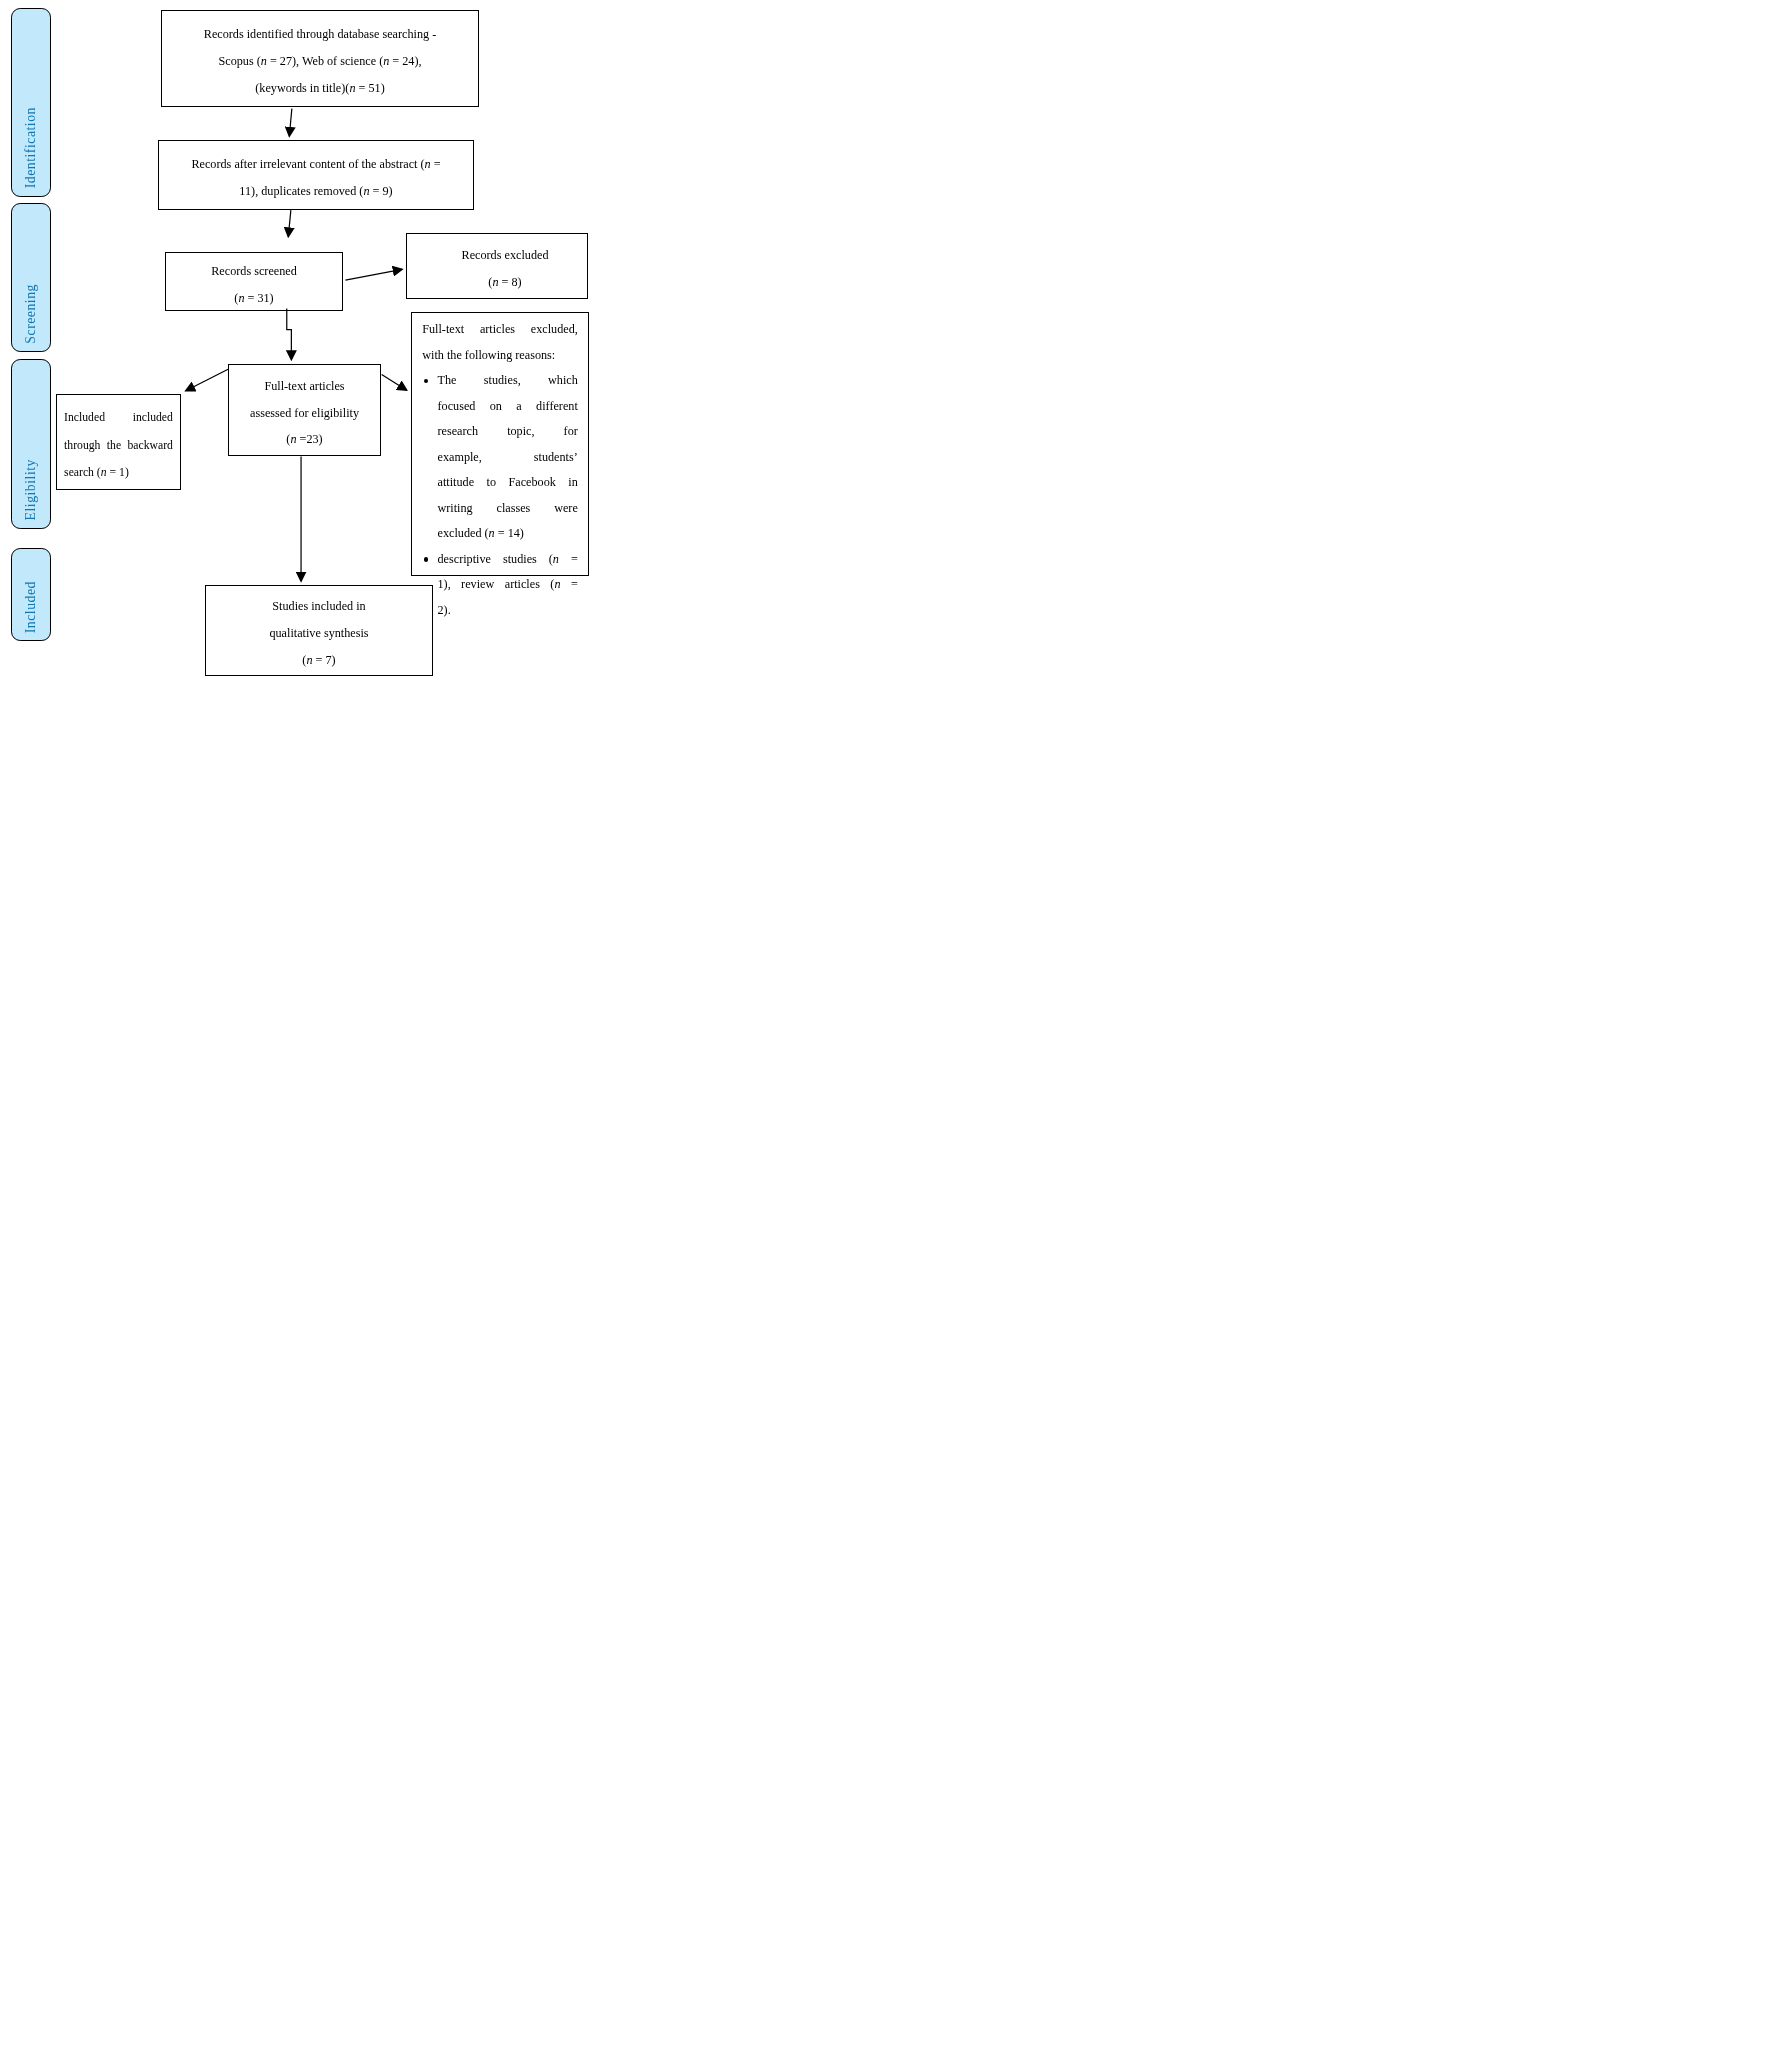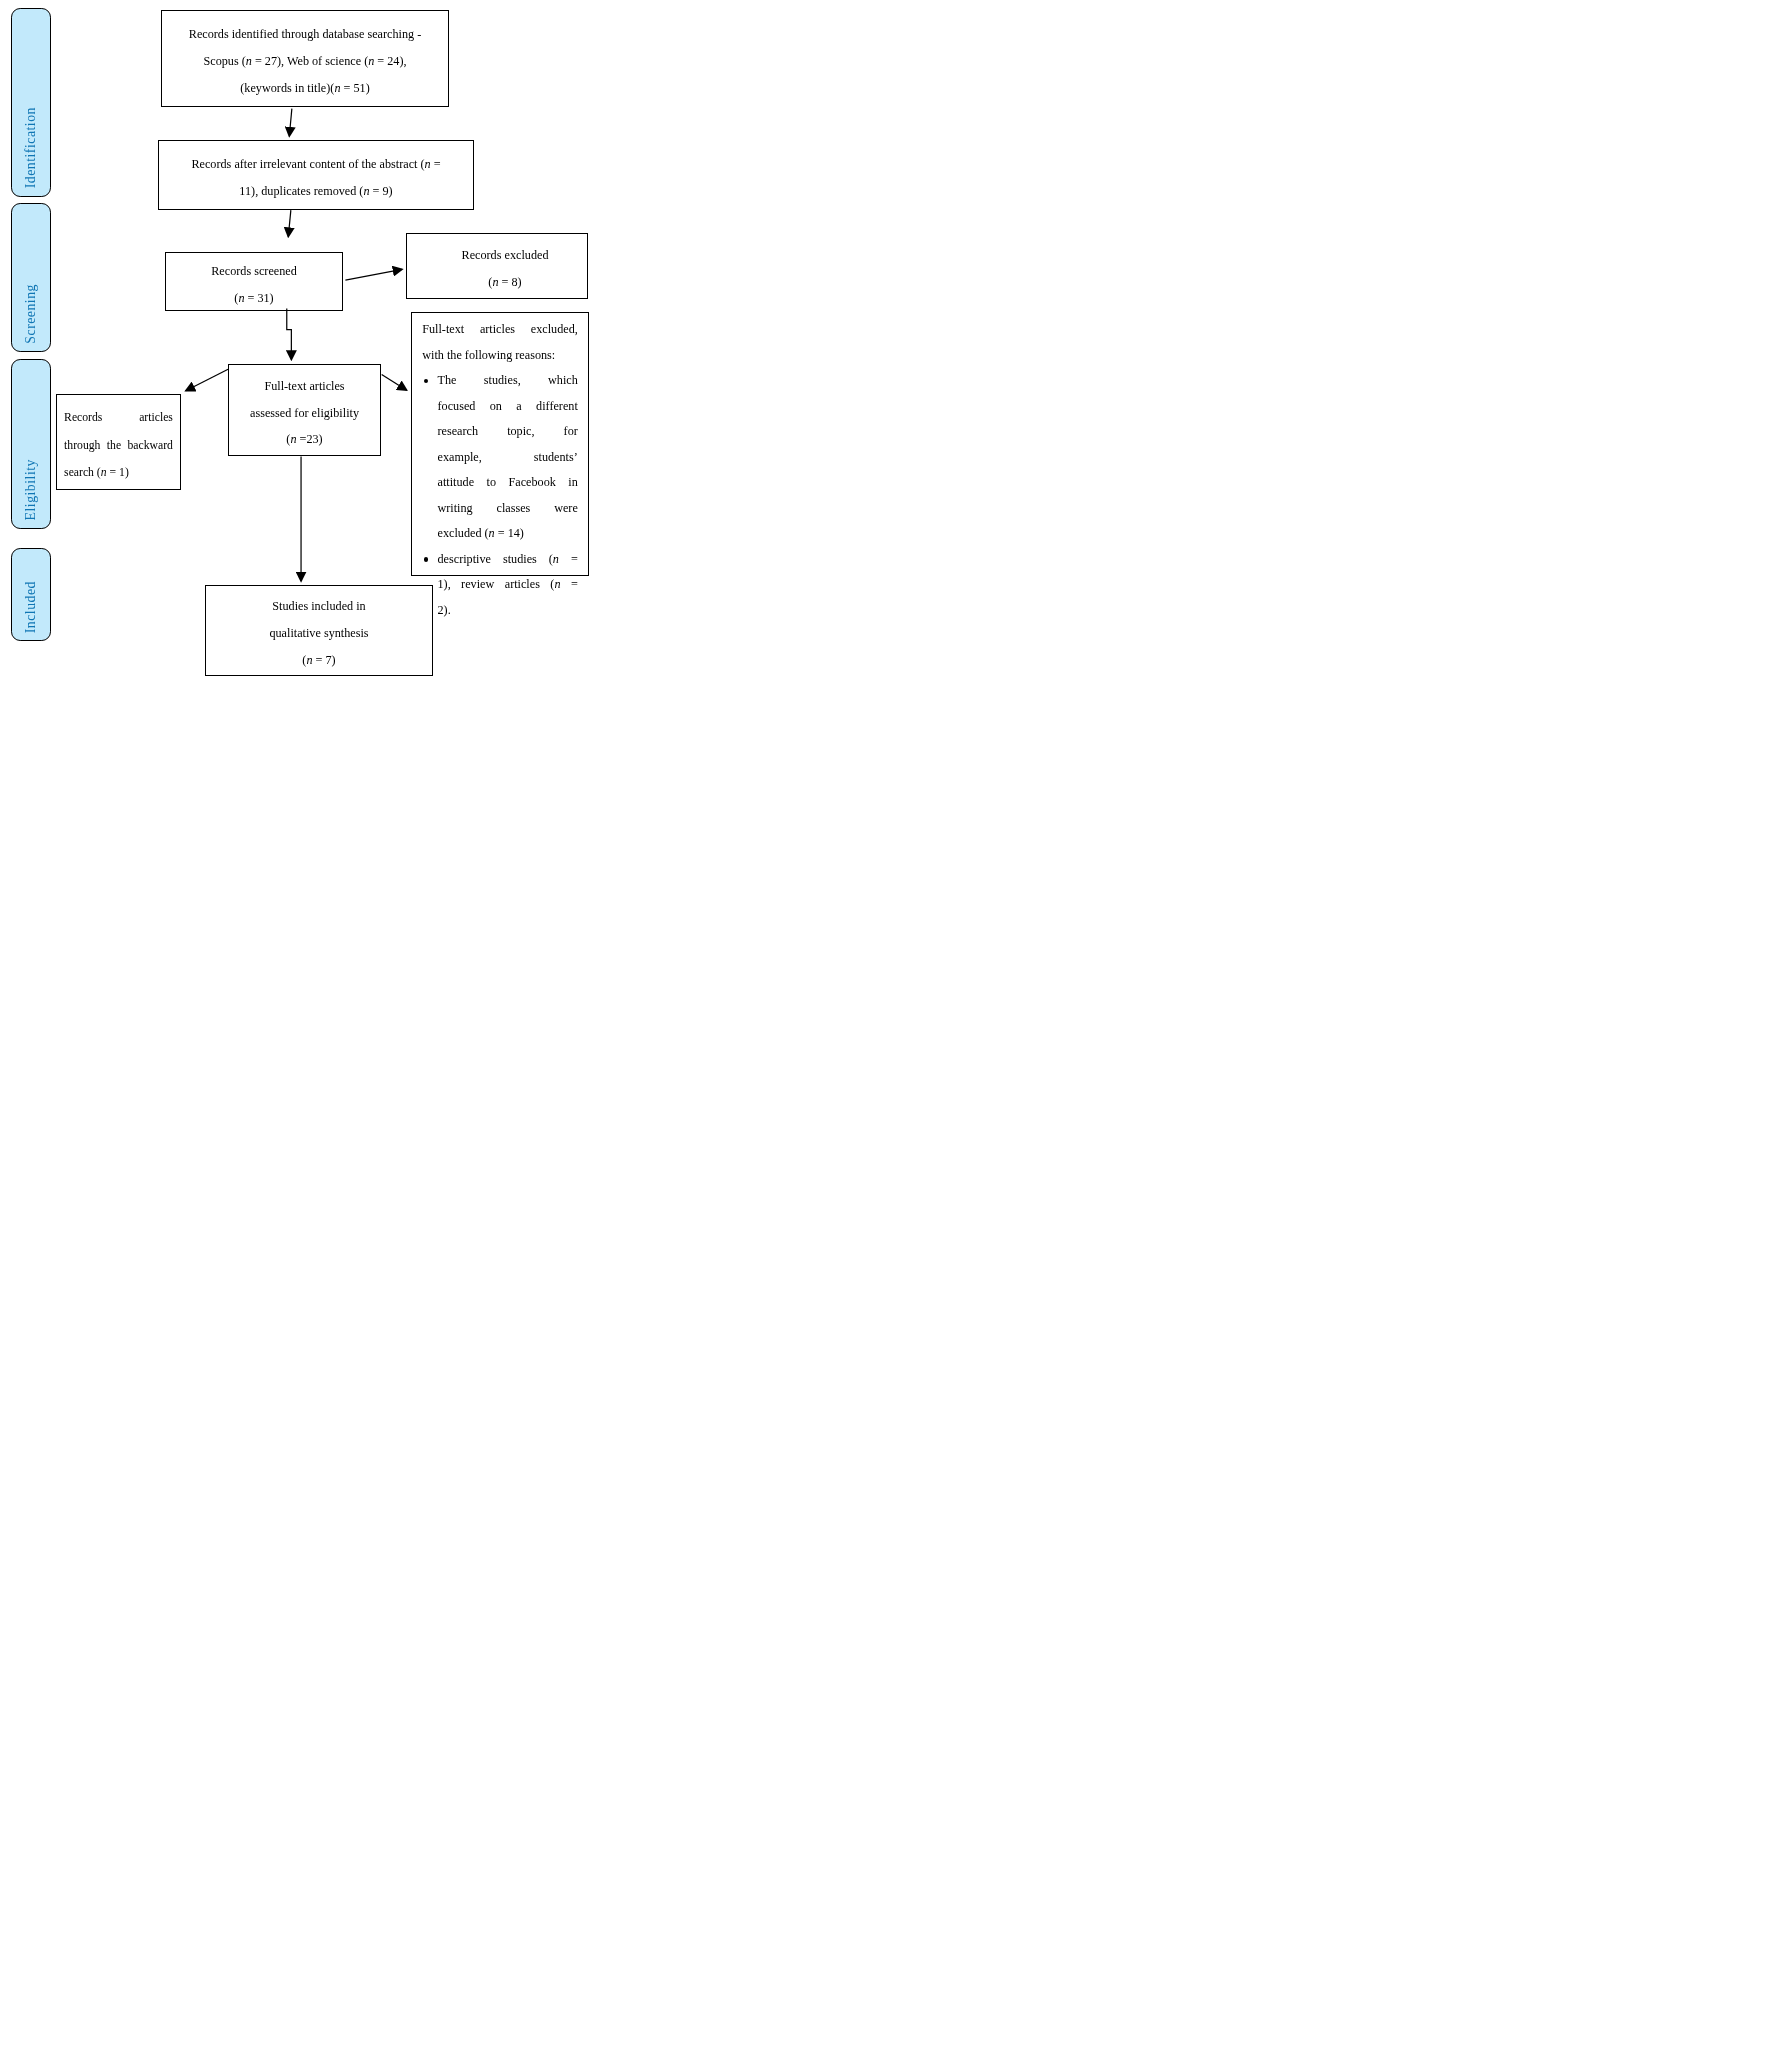--- a/index.html
+++ b/index.html
@@ -59,21 +59,21 @@
   <div class="stage" style="top:203px; height:149px;">
     <span class="stage-text">Screening</span>
   </div>
   <div class="stage" style="top:359px; height:170px;">
     <span class="stage-text">Eligibility</span>
   </div>
   <div class="stage" style="top:548px; height:93px;">
     <span class="stage-text">Included</span>
   </div>
 
-  <div class="fbox" style="left:161px; top:10.2px; width:288px; height:97px;">
+  <div class="fbox" style="left:161px; top:10.2px; width:318px; height:97px;">
     <div class="line">Records identified through database searching -</div>
     <div class="line">Scopus (<i>n</i> = 27), Web of science (<i>n</i> = 24),</div>
     <div class="line">(keywords in title)(<i>n</i> = 51)</div>
   </div>
 
   <div class="fbox" style="left:158px; top:140px; width:316px; height:70px;">
     <div class="line">Records after irrelevant content of the abstract (<i>n</i> =</div>
     <div class="line">11), duplicates removed (<i>n</i> = 9)</div>
   </div>
 
@@ -87,21 +87,21 @@
     <div class="line">(<i>n</i> = 8)</div>
   </div>
 
   <div class="fbox" style="left:228px; top:364px; width:153px; height:92px;">
     <div class="line">Full-text articles</div>
     <div class="line">assessed for eligibility</div>
     <div class="line">(<i>n</i> =23)</div>
   </div>
 
   <div class="incbox" style="left:56px; top:394px; width:125px; height:96px;">
-    <div class="jline">Records articles</div>
+    <div class="jline">Included included</div>
     <div class="jline">through the backward</div>
     <div class="jline jline-last">search (<i>n</i> = 1)</div>
   </div>
 
   <div class="tallbox" style="left:411px; top:312px; width:178px; height:264px;">
     <div class="jline">Full-text articles excluded,</div>
     <div class="jline jline-last">with the following reasons:</div>
     <div class="bullet-item">
       <span class="bullet-dot"></span>
       <div class="jline">The studies, which</div>

